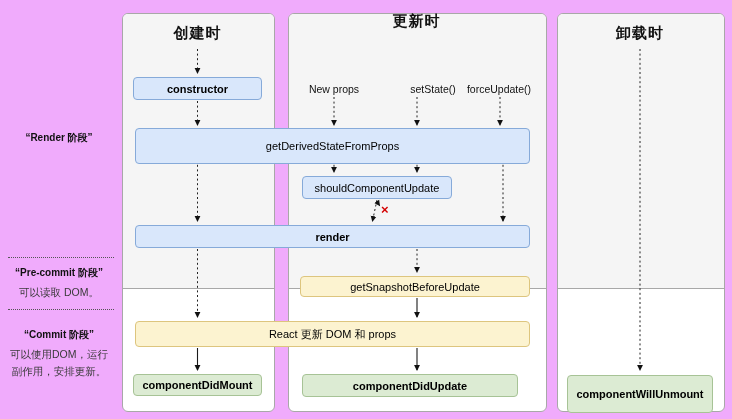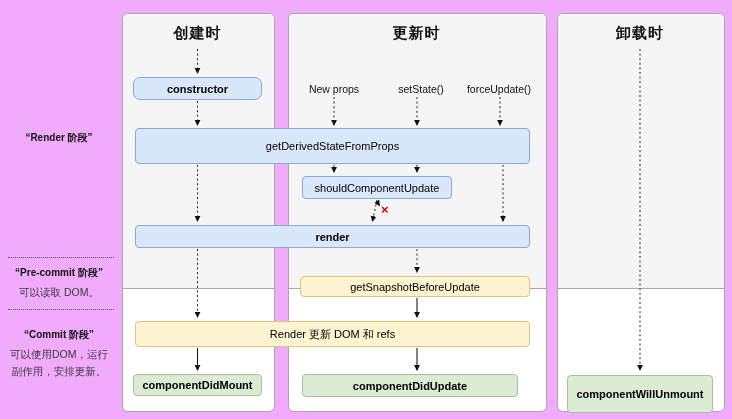--- a/index.html
+++ b/index.html
@@ -44,40 +44,40 @@
     <div class="panel-gray"></div>
   </div>
   <div class="panel" style="left:288px;top:13px;width:257px;height:397px;">
     <div class="panel-gray"></div>
   </div>
   <div class="panel" style="left:557px;top:13px;width:166px;height:397px;">
     <div class="panel-gray"></div>
   </div>
 
   <div class="panel-title" style="left:122px;top:24px;width:151px;">创建时</div>
-  <div class="panel-title" style="left:288px;top:24px;width:257px;">更新时</div>
+  <div class="panel-title" style="left:288px;top:12px;width:257px;">更新时</div>
   <div class="panel-title" style="left:557px;top:24px;width:166px;">卸载时</div>
 
   <div class="side-block" style="top:131px;">
     <div class="side-title">“Render 阶段”</div>
   </div>
   <div class="side-divider" style="top:257px;"></div>
   <div class="side-block" style="top:266px;">
     <div class="side-title">“Pre-commit 阶段”</div>
     <div class="side-desc">可以读取 DOM。</div>
   </div>
   <div class="side-divider" style="top:309px;"></div>
   <div class="side-block" style="top:328px;">
     <div class="side-title">“Commit 阶段”</div>
     <div class="side-desc">可以使用DOM，运行
 副作用，安排更新。</div>
   </div>
 
   <div class="trigger italic" style="left:289px;top:83px;">New props</div>
-  <div class="trigger" style="left:376px;top:83px;">setState()</div>
+  <div class="trigger" style="left:388px;top:83px;">setState()</div>
   <div class="trigger" style="left:454px;top:83px;">forceUpdate()</div>
 
   <svg class="arrows" width="732" height="419" viewBox="0 0 732 419">
     <defs>
       <marker id="ah" markerWidth="7" markerHeight="7" refX="5" refY="3.5" orient="auto">
         <path d="M0,0.6 L6,3.5 L0,6.4 Z" fill="#111"></path>
       </marker>
     </defs>
 
     <line class="dash" x1="197.5" y1="49" x2="197.5" y2="73" marker-end="url(#ah)"></line>
@@ -95,23 +95,23 @@
     <line class="dash" x1="197.5" y1="249" x2="197.5" y2="317" marker-end="url(#ah)"></line>
     <line class="dash" x1="640" y1="49" x2="640" y2="370" marker-end="url(#ah)"></line>
 
     <line class="solid" x1="417" y1="298" x2="417" y2="317" marker-end="url(#ah)"></line>
     <line class="solid" x1="197.5" y1="348" x2="197.5" y2="370" marker-end="url(#ah)"></line>
     <line class="solid" x1="417" y1="348" x2="417" y2="370" marker-end="url(#ah)"></line>
   </svg>
 
   <div class="skip-mark" style="left:381px;top:203px;">×</div>
 
-  <div class="lbox blue bold" style="left:133px;top:77px;width:129px;height:23px;border-radius:7px;">constructor</div>
+  <div class="lbox blue bold" style="left:133px;top:77px;width:129px;height:23px;">constructor</div>
   <div class="lbox blue" style="left:135px;top:128px;width:395px;height:36px;">getDerivedStateFromProps</div>
   <div class="lbox blue" style="left:302px;top:176px;width:150px;height:23px;">shouldComponentUpdate</div>
   <div class="lbox blue bold" style="left:135px;top:225px;width:395px;height:23px;">render</div>
   <div class="lbox yellow" style="left:300px;top:276px;width:230px;height:21px;">getSnapshotBeforeUpdate</div>
-  <div class="lbox yellow italic" style="left:135px;top:321px;width:395px;height:26px;">Render 更新 DOM 和 refs</div>
+  <div class="lbox yellow italic" style="left:135px;top:321px;width:395px;height:26px;">React 更新 DOM 和 props</div>
   <div class="lbox green bold" style="left:133px;top:374px;width:129px;height:22px;">componentDidMount</div>
   <div class="lbox green bold" style="left:302px;top:374px;width:216px;height:23px;">componentDidUpdate</div>
   <div class="lbox green bold" style="left:567px;top:375px;width:146px;height:38px;">componentWillUnmount</div>
 
 </div>
 
 </body></html>

